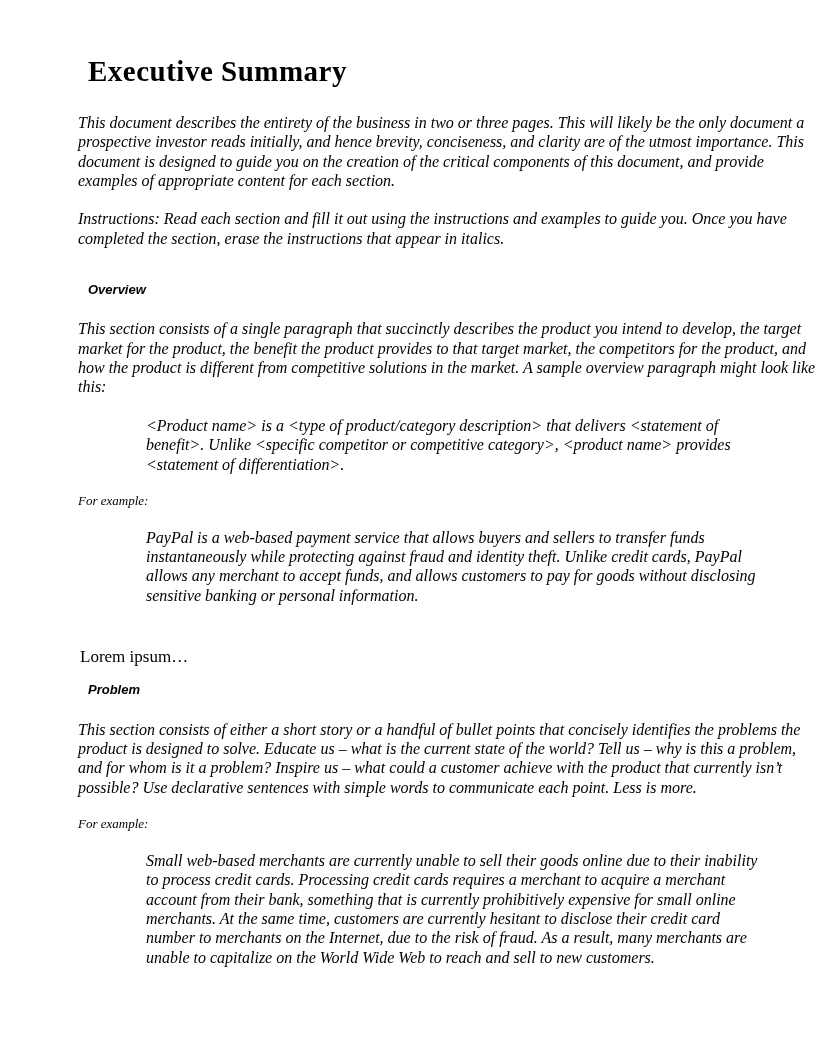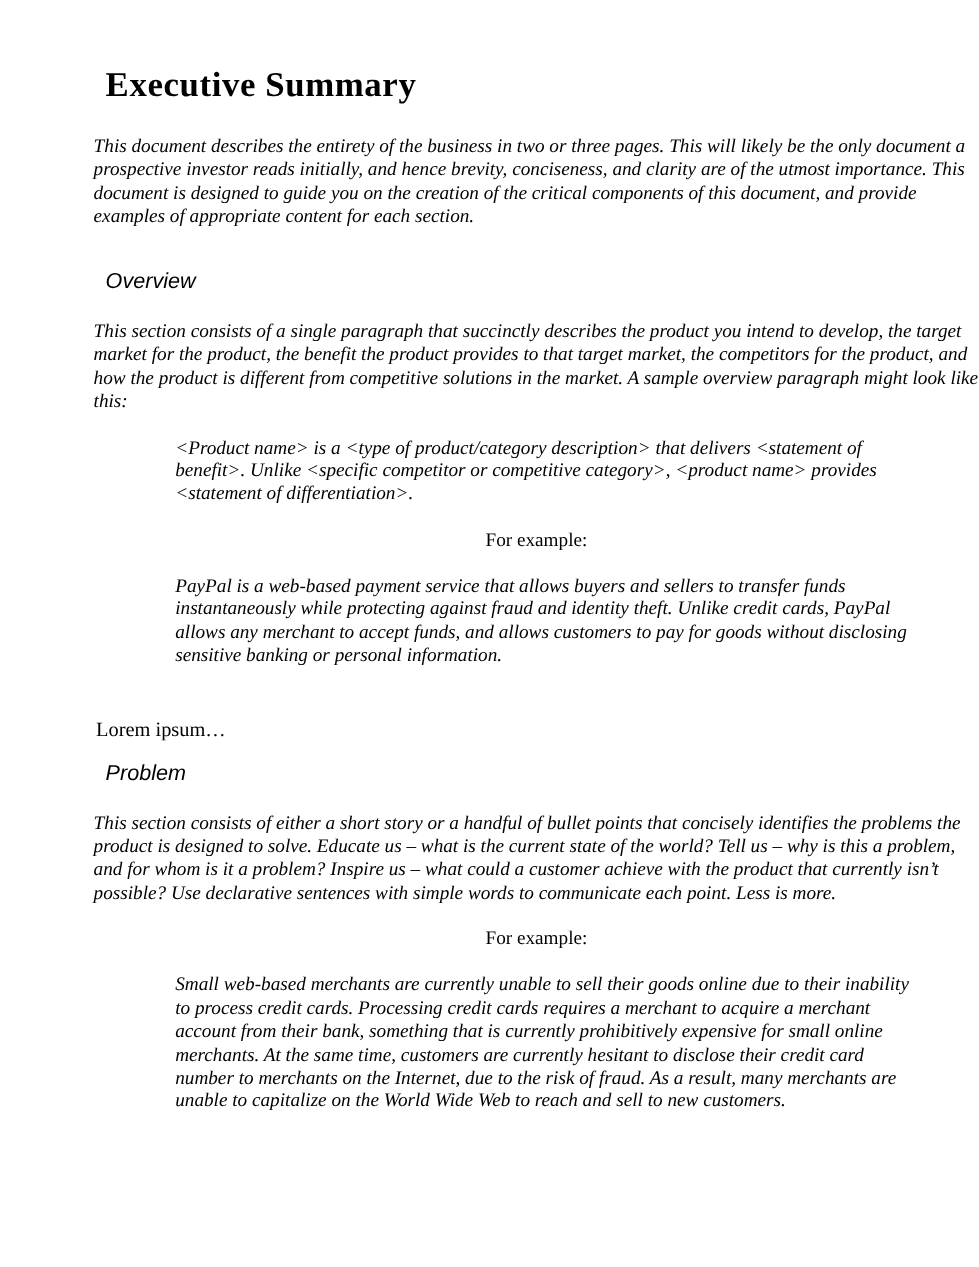--- a/index.html
+++ b/index.html
@@ -31,40 +31,40 @@
   }
   .body-para {
     font-family: "Liberation Serif", serif;
     font-style: italic;
     font-size: 16px;
     line-height: 1.21;
     margin: 16px 0 19px 0;
   }
   .section-heading {
     font-family: "Liberation Sans", sans-serif;
-    font-weight: normal;
+    font-weight: bold;
     font-style: italic;
-    font-size: 18px;
+    font-size: 13px;
     line-height: 1.1;
     margin: 35px 0 22px 10px;
   }
   .indent-block {
     font-family: "Liberation Serif", serif;
     font-style: italic;
     font-size: 16px;
     line-height: 1.21;
     margin: 0 0 19px 68px;
     max-width: 620px;
   }
   .example-label {
     font-family: "Liberation Serif", serif;
-    font-size: 16px;
+    font-style: italic;
+    font-size: 13px;
     line-height: 1.21;
     margin: 0 0 19px 0;
-    text-align: center;
   }
   .placeholder-text {
     font-family: "Liberation Serif", serif;
     font-style: normal;
     font-size: 17px;
     line-height: 1.2;
     margin: 42px 0 0 2px;
   }
   .section-problem .section-heading {
     margin-top: 16px;
@@ -72,20 +72,21 @@
 </style>
 </head>
 <body>
 
 <div class="page">
 
   <h1 class="doc-title">Executive Summary</h1>
 
   <p class="body-para">This document describes the entirety of the business in two or three pages. This will likely be the only document a prospective investor reads initially, and hence brevity, conciseness, and clarity are of the utmost importance. This document is designed to guide you on the creation of the critical components of this document, and provide examples of appropriate content for each section.</p>
 
+  <p class="body-para">Instructions: Read each section and fill it out using the instructions and examples to guide you. Once you have completed the section, erase the instructions that appear in italics.</p>
 
   <div class="section-overview">
     <h2 class="section-heading">Overview</h2>
 
     <p class="body-para">This section consists of a single paragraph that succinctly describes the product you intend to develop, the target market for the product, the benefit the product provides to that target market, the competitors for the product, and how the product is different from competitive solutions in the market. A sample overview paragraph might look like this:</p>
 
     <p class="indent-block">&lt;Product name&gt; is a &lt;type of product/category description&gt; that delivers &lt;statement of benefit&gt;. Unlike &lt;specific competitor or competitive category&gt;, &lt;product name&gt; provides &lt;statement of differentiation&gt;.</p>
 
     <p class="example-label">For example:</p>
 

